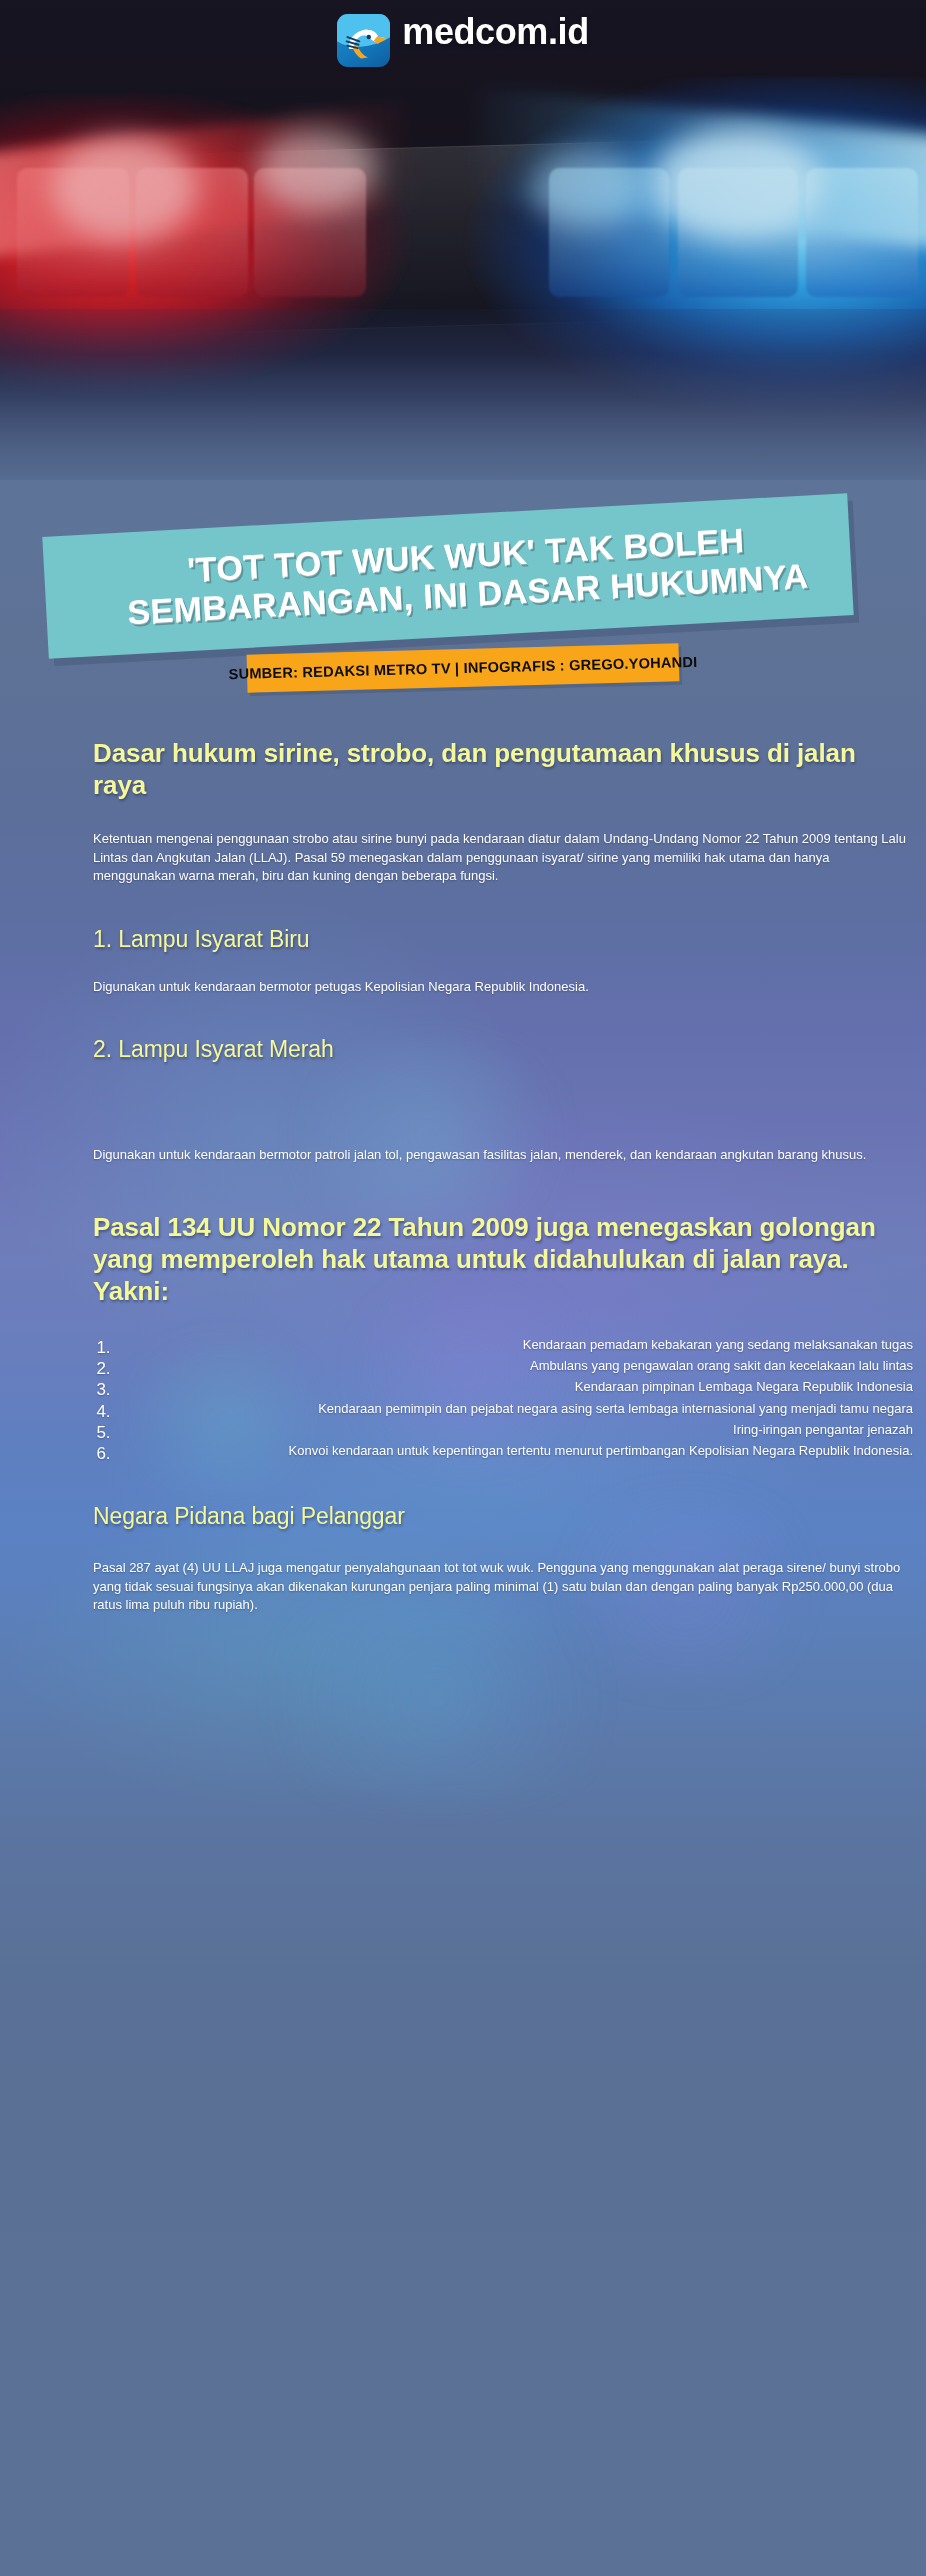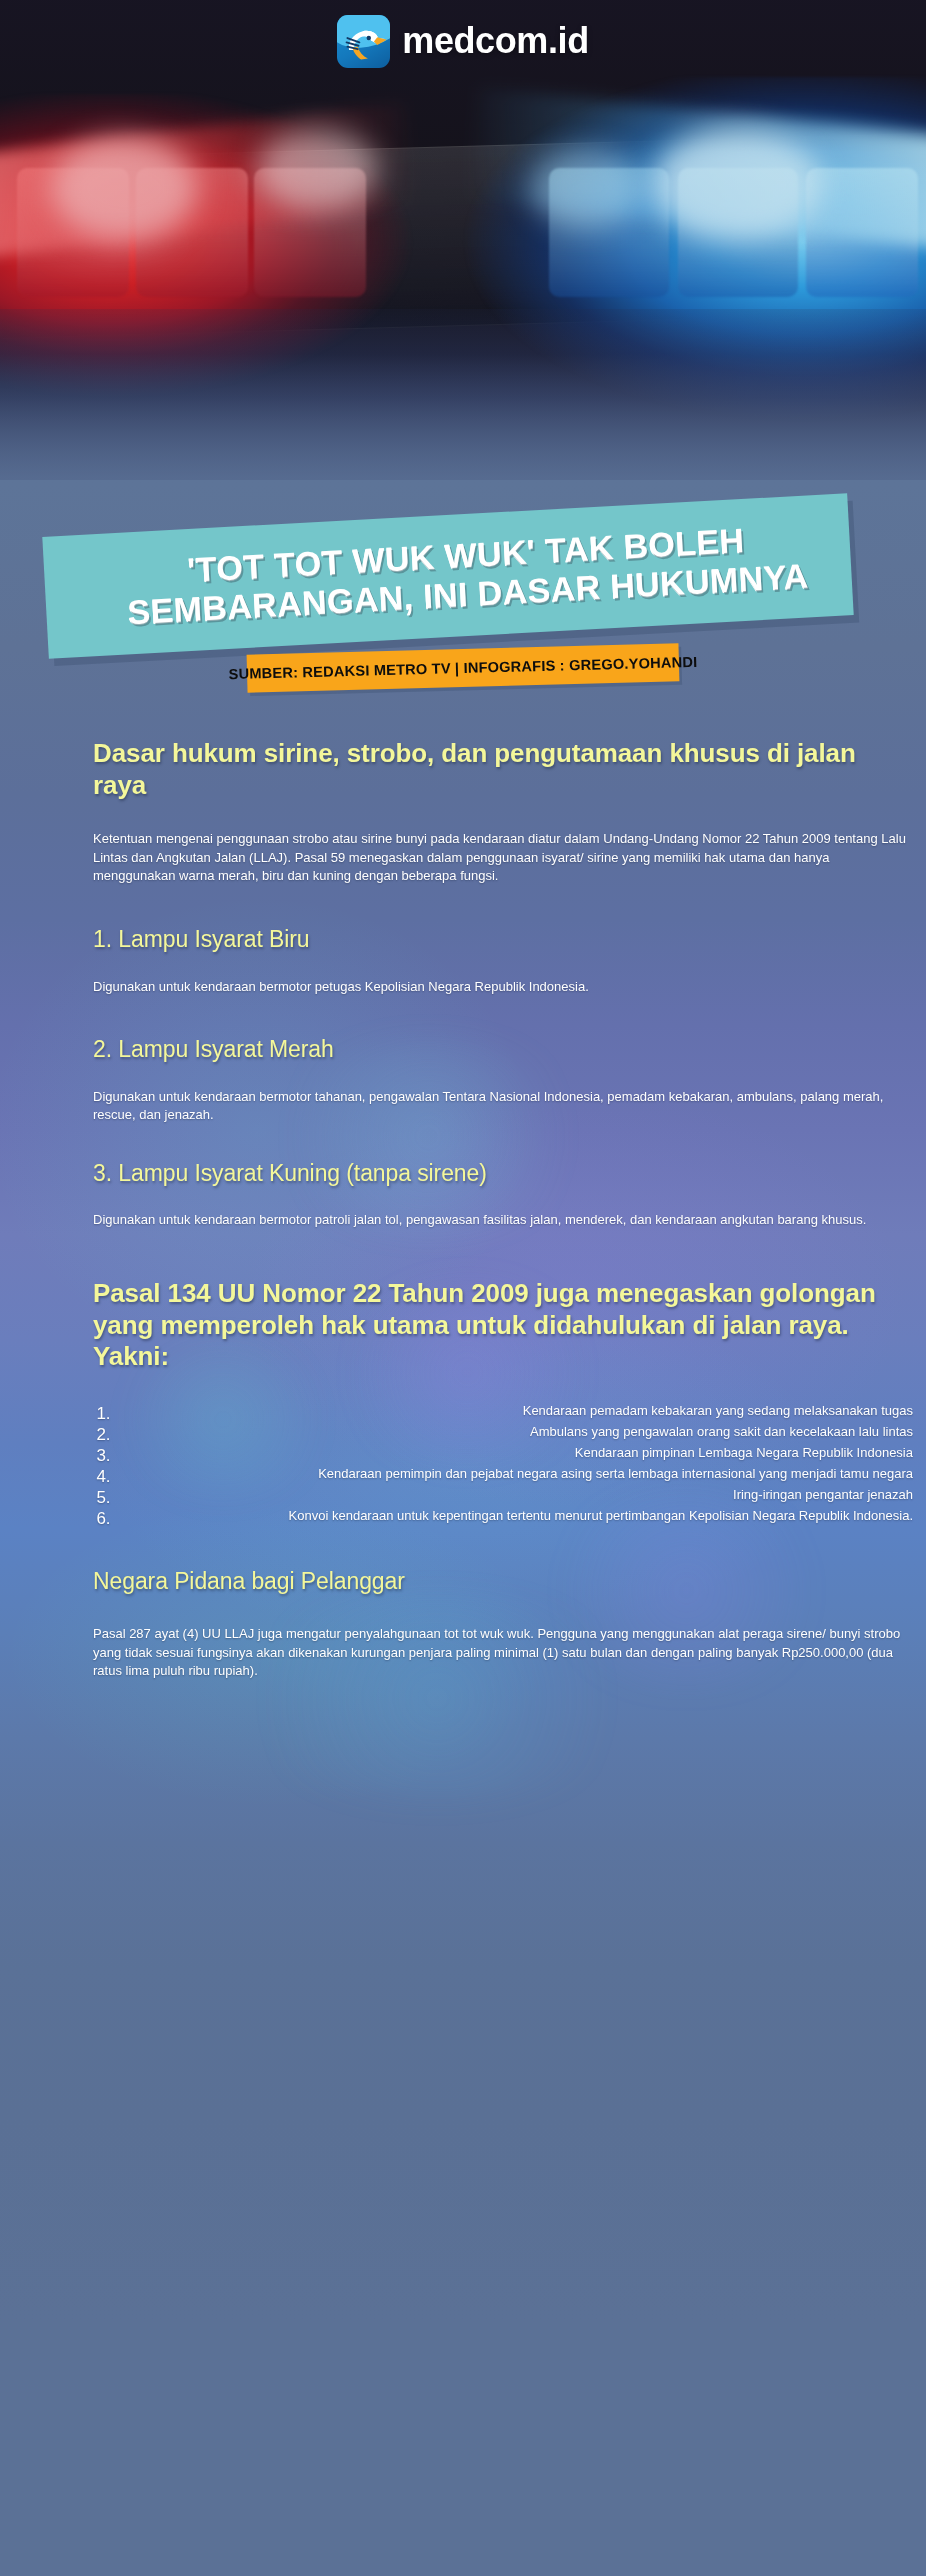--- a/index.html
+++ b/index.html
@@ -67,21 +67,21 @@
     background:linear-gradient(180deg, rgba(30,36,70,0.15), rgba(46,60,110,0.55) 45%, rgba(88,110,150,0.9) 100%);
   }
   .hero .veil {
     position:absolute; inset:0;
     background:linear-gradient(180deg, rgba(28,24,46,0.42) 0%, rgba(28,24,46,0.08) 30%, rgba(60,78,126,0.15) 70%, rgba(91,113,150,0.95) 100%);
   }
 
   
   .logo-wrap {
     position:absolute; left:0; top:13.7px; width:926px; height:55px;
-    display:flex; align-items:center; justify-content:center; gap:12px;
+    display:flex; align-items:flex-start; justify-content:center; gap:12px;
     z-index:30;
   }
   .logo-mark {
     width:53px; height:53px; border-radius:11px;
     background:linear-gradient(150deg,#1a8fd0 0%, #1479bd 55%, #0d5e9e 100%);
     position:relative; overflow:hidden; flex:0 0 auto;
   }
   .logo-mark .swoosh {
     position:absolute; left:-10.3px; top:-22px; width:82px; height:53px;
     border-radius:50%;
@@ -257,24 +257,22 @@
   <p class="body-text">Ketentuan mengenai penggunaan strobo atau sirine bunyi pada kendaraan diatur dalam Undang-Undang Nomor 22 Tahun 2009 tentang Lalu Lintas dan Angkutan Jalan (LLAJ). Pasal 59 menegaskan dalam penggunaan isyarat/ sirine yang memiliki hak utama dan hanya menggunakan warna merah, biru dan kuning dengan beberapa fungsi.</p>
 
   <div class="gap-46"></div>
   <h3 class="sub-title">1. Lampu Isyarat Biru</h3>
   <div class="gap-28"></div>
   <p class="body-text">Digunakan untuk kendaraan bermotor petugas Kepolisian Negara Republik Indonesia.</p>
 
   <div class="gap-46"></div>
   <h3 class="sub-title">2. Lampu Isyarat Merah</h3>
   <div class="gap-28"></div>
-  <p class="body-text">Digunakan untuk kendaraan bermotor tahanan, pengawalan Tentara Nasional Indonesia, pemadam kebakaran, ambulans, palang merah, rescue, dan jenazah.</p>
 
   <div class="gap-40"></div>
-  <h3 class="sub-title">3. Lampu Isyarat Kuning (tanpa sirene)</h3>
   <div class="gap-28"></div>
   <p class="body-text">Digunakan untuk kendaraan bermotor patroli jalan tol, pengawasan fasilitas jalan, menderek, dan kendaraan angkutan barang khusus.</p>
 
   <div class="gap-56"></div>
   <h2 class="sec-title">Pasal 134 UU Nomor 22 Tahun 2009 juga menegaskan golongan yang memperoleh hak utama untuk didahulukan di jalan raya. Yakni:</h2>
   <div class="gap-34"></div>
   <ol class="num-list">
     <li class="body-text">Kendaraan pemadam kebakaran yang sedang melaksanakan tugas</li>
     <li class="body-text">Ambulans yang pengawalan orang sakit dan kecelakaan lalu lintas</li>
     <li class="body-text">Kendaraan pimpinan Lembaga Negara Republik Indonesia</li>

